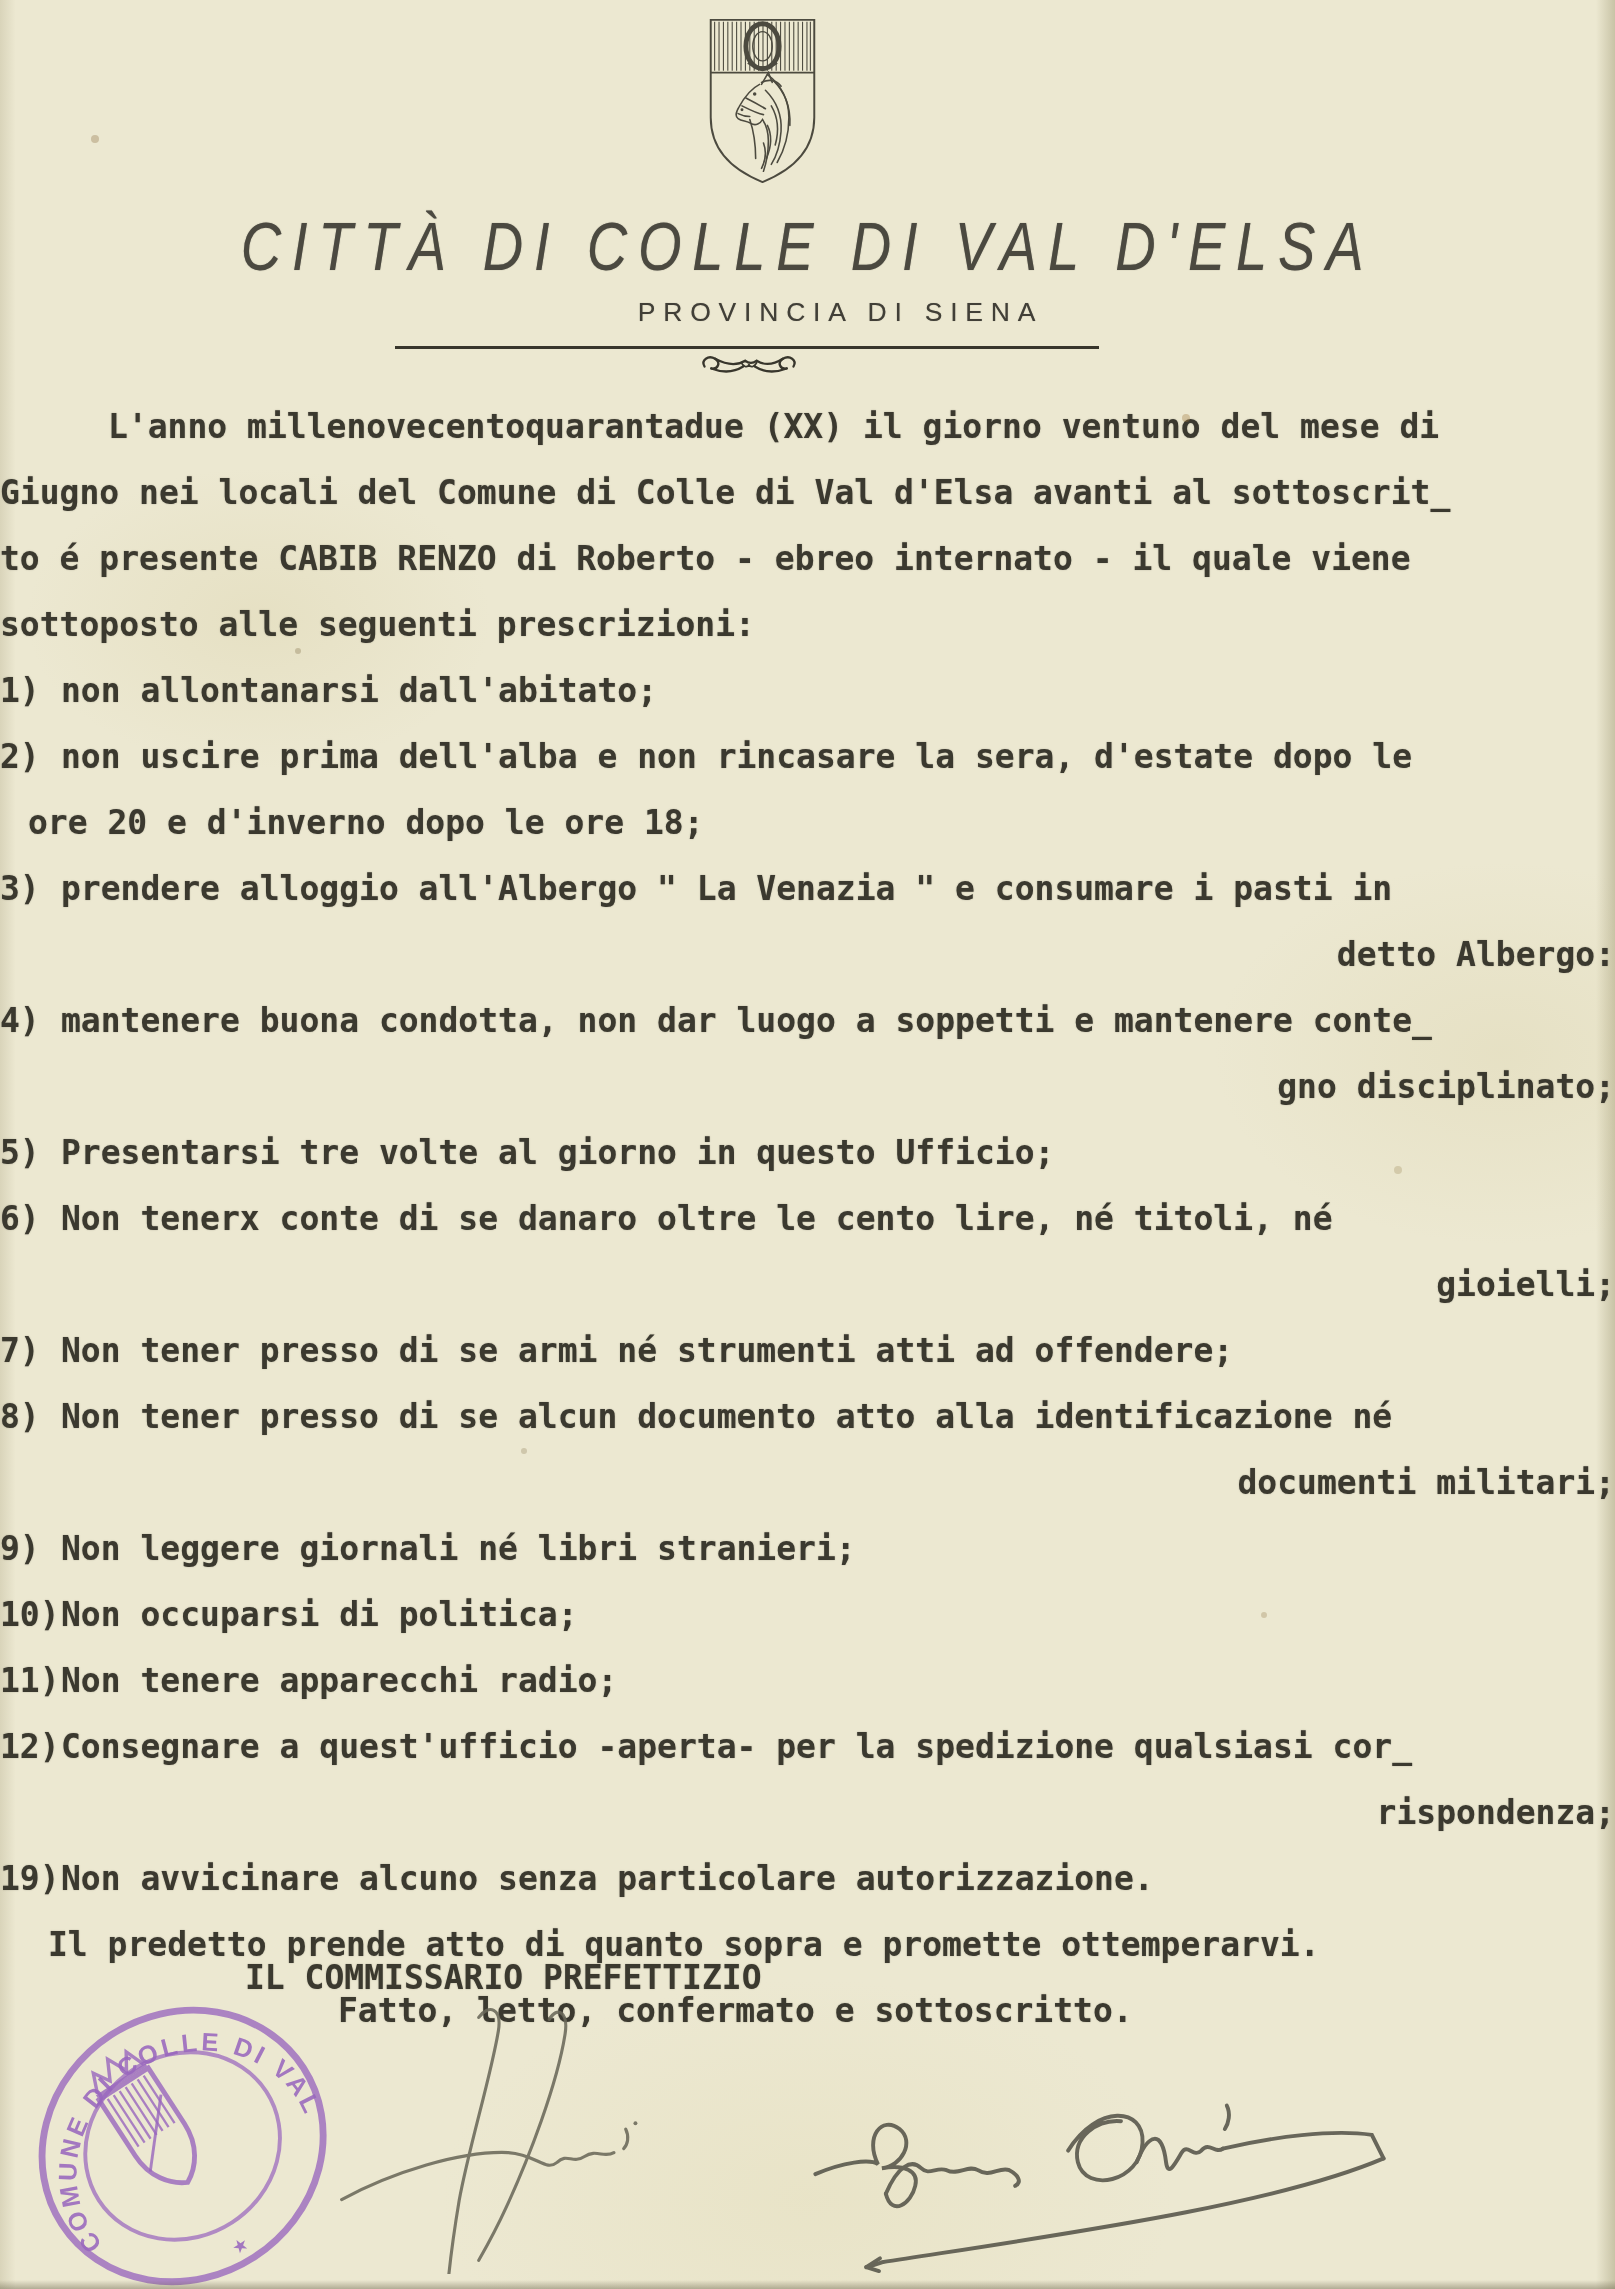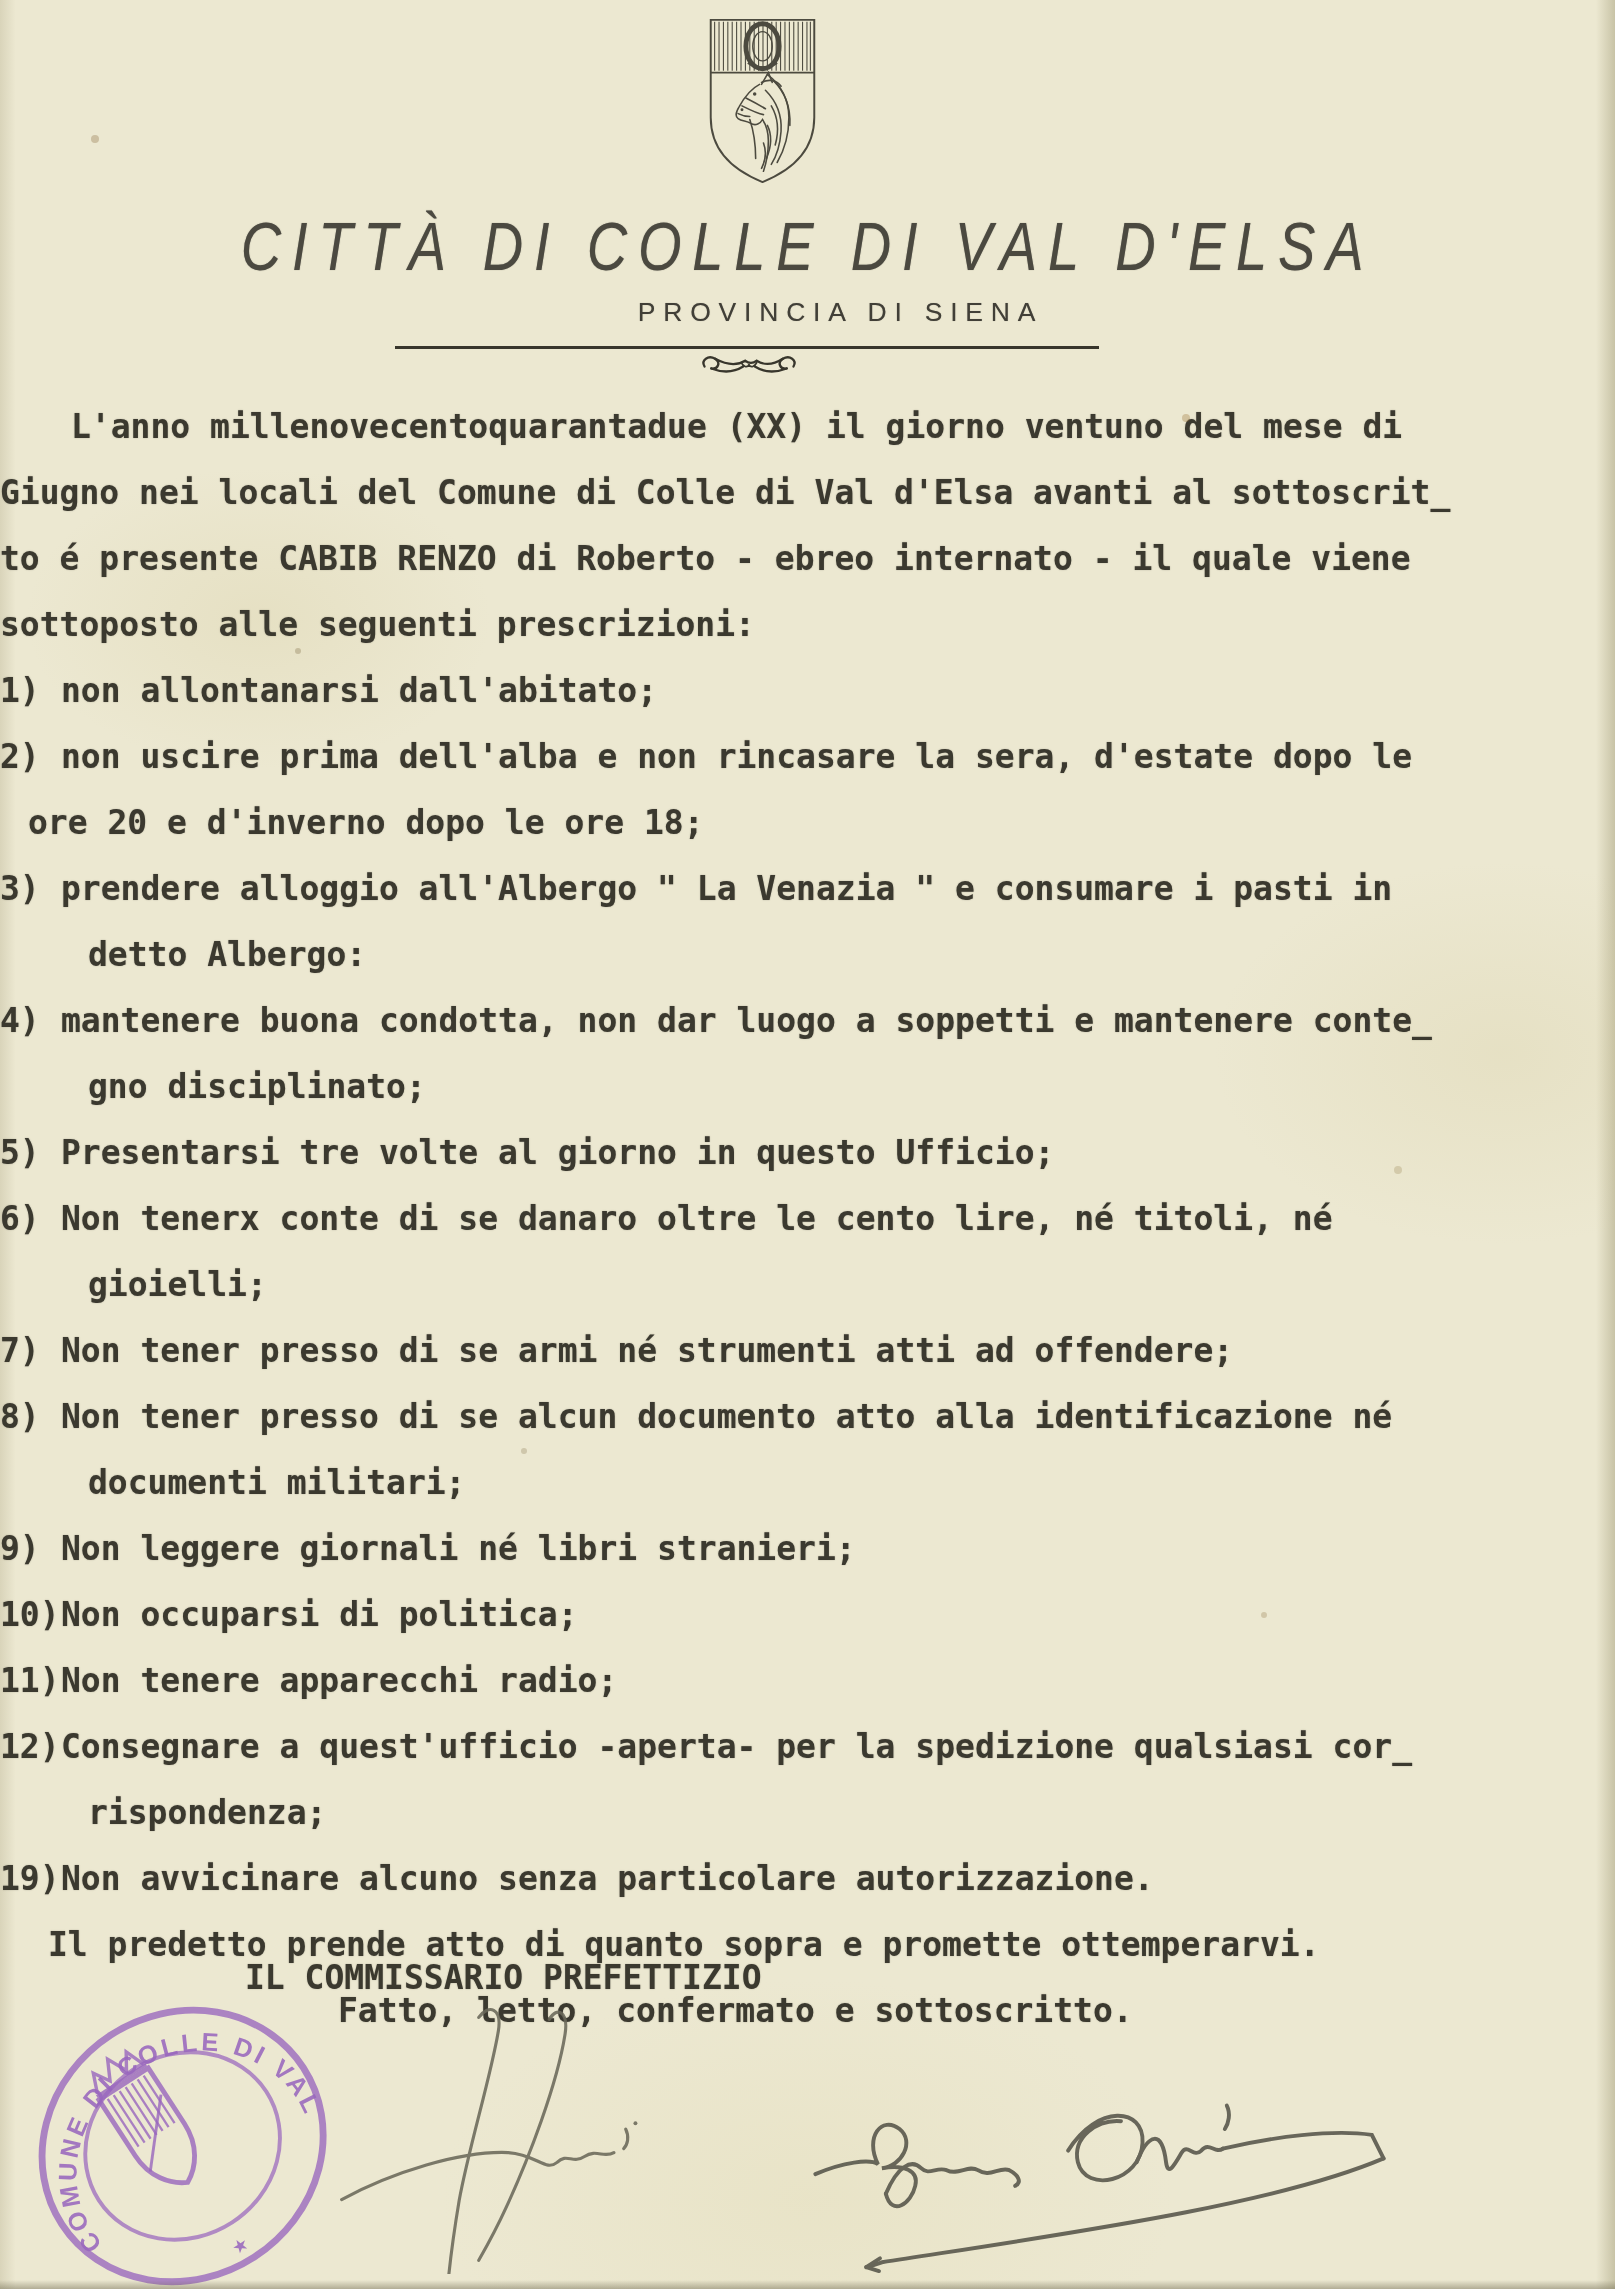--- a/index.html
+++ b/index.html
@@ -28,23 +28,23 @@
   .prov{position:absolute;top:297px;left:0;width:100%;text-align:center;
     font-family:"Liberation Sans",sans-serif;font-size:26.5px;letter-spacing:7.8px;
     color:#413f37;text-shadow:0 0 0.8px rgba(70,68,60,.5);padding-left:33px;}
   .rule{position:absolute;left:395px;top:346px;width:704px;height:2.9px;background:#38362c;}
   .orn{position:absolute;left:698px;top:353px;}
   
   .typed{position:absolute;top:394px;left:0;width:1615px;
     font:700 33px/66px "DejaVu Sans Mono",monospace;color:#3b392f;
     text-shadow:0 0 1.4px rgba(59,57,47,.42);}
   .line{height:66px;white-space:pre;}
-  .ind-first{padding-left:71px;}
+  .ind-first{padding-left:108px;}
   .cont-flush{padding-left:28px;}
-  .cont-ind{padding-left:88px;}
+  .cont-ind{padding-left:88px;text-align:right;}
   .close-1{padding-left:48px;}
   .close-2{padding-left:338px;}
   .num{display:inline-block;width:61px;}
   .signatory{position:absolute;left:245px;top:1958px;
     font:700 33px/39px "DejaVu Sans Mono",monospace;color:#3b392f;
     text-shadow:0 0 1.4px rgba(59,57,47,.42);white-space:pre;}
   .crest{position:absolute;left:699px;top:11.8px;}
   .stamp{position:absolute;left:23.5px;top:2001px;opacity:.88;}
   .sig-comm{position:absolute;left:314px;top:1990px;}
   .sig-cabib{position:absolute;left:588px;top:2068px;}

